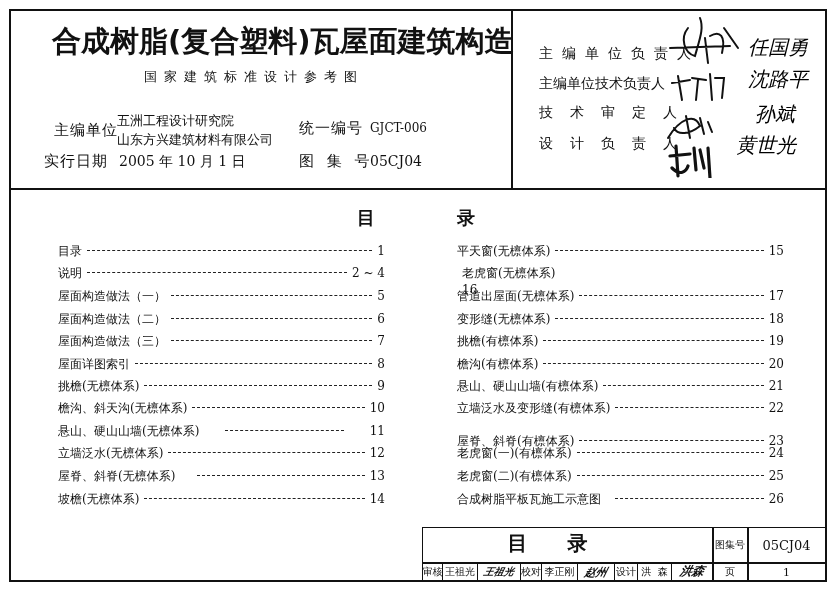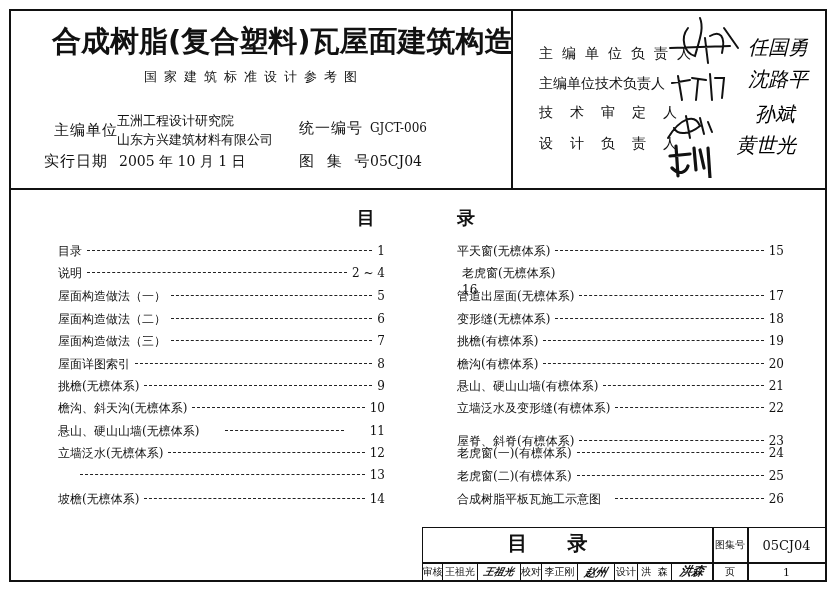--- a/index.html
+++ b/index.html
@@ -135,20 +135,21 @@
     <span class="t">悬山、硬山山墙(无檩体系)</span>
     <span class="d"></span>
     <span class="p">11</span>
   </div>
 <div class="toc-row" style="left:58px; top:445px; width:327px;">
     <span class="t">立墙泛水(无檩体系)</span>
     <span class="d"></span>
     <span class="p">12</span>
   </div>
 <div class="toc-row" style="left:58px; top:468px; width:327px;">
+    <span class="t">屋脊、斜脊(无檩体系)</span>
     <span class="d" style="margin-left:22px;"></span>
     <span class="p">13</span>
   </div>
 <div class="toc-row" style="left:58px; top:491px; width:327px;">
     <span class="t">坡檐(无檩体系)</span>
     <span class="d"></span>
     <span class="p">14</span>
   </div>
 
 <div class="toc-row" style="left:457px; top:243px; width:327px;">

